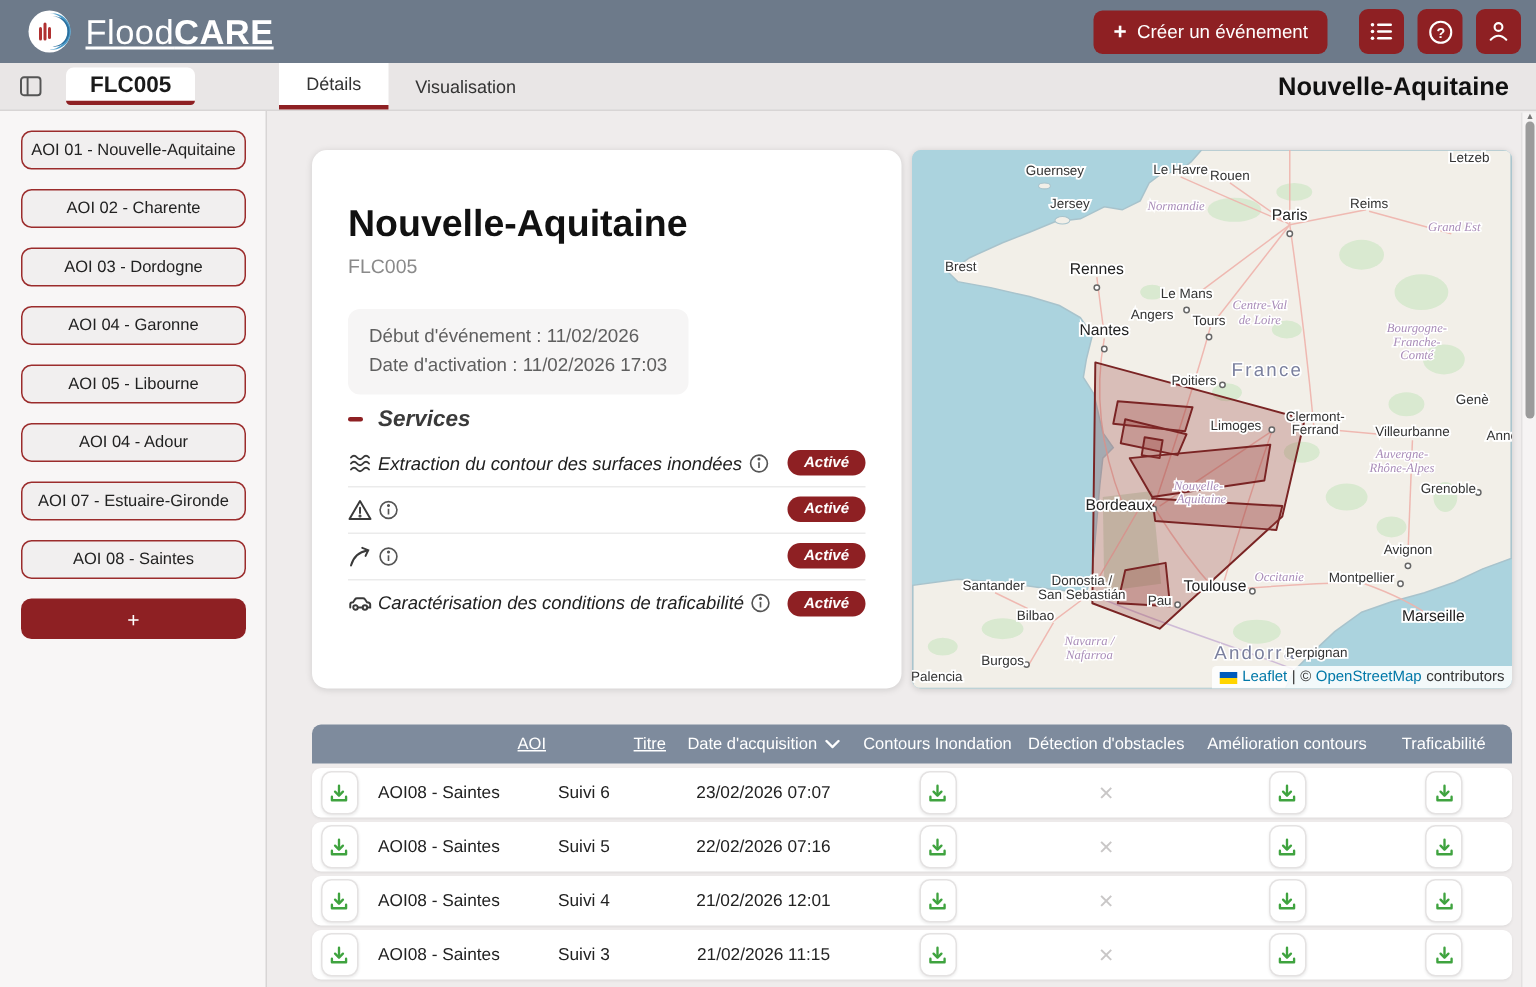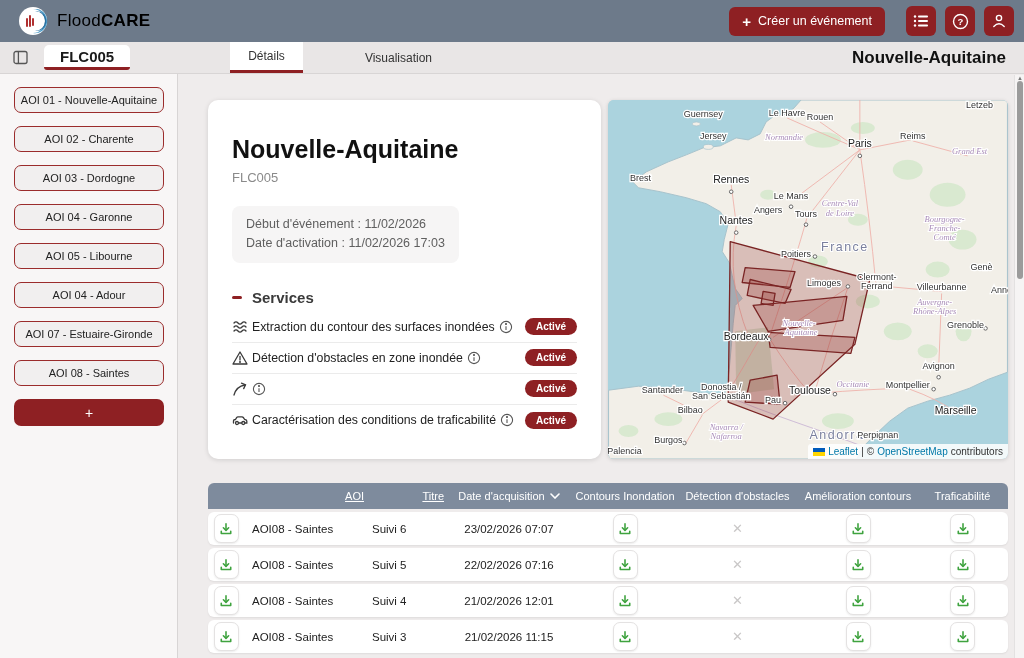--- a/index.html
+++ b/index.html
@@ -3,34 +3,34 @@
 <meta charset="utf-8">
 <style>
   * { margin:0; padding:0; box-sizing:border-box; }
   html,body { width:1024px; height:658px; overflow:hidden; font-family:"Liberation Sans",sans-serif; }
   .app { width:1024px; height:658px; position:relative; background:#efecec; }
 
   
   .topbar { height:42px; background:#6d7a8a; display:flex; align-items:center; padding:0 10px 0 18px; }
   .brand { display:flex; align-items:center; gap:9px; }
   .logo { width:30px; height:30px; }
-  .brand-text { color:#000000; font-size:17px; letter-spacing:.3px; }
+  .brand-text { color:#ffffff; font-size:23px; letter-spacing:.3px;text-decoration:underline; }
   .brand-text b { font-weight:bold; }
   .topbar-spacer { flex:1; }
   .btn-red { background:#8e2023; color:#fff; border:none; border-radius:6px; cursor:pointer; }
   .create-btn { height:29px; padding:0 13px; font-size:12.5px; display:flex; align-items:center; gap:7px; margin-right:12px; }
   .create-btn .plus { font-size:15px; font-weight:bold; }
   .icon-btn { width:30px; height:30px; margin-left:9px; display:flex; align-items:center; justify-content:center; }
 
   
   .subbar { height:32px; background:#e9e6e6; border-bottom:1px solid #d8d5d5; display:flex; align-items:stretch; position:relative; }
   .collapse-btn { width:40px; display:flex; align-items:center; justify-content:center; cursor:pointer; }
   .event-code { align-self:center; background:#fff; border-radius:5px 5px 3px 3px; padding:3px 16px 2px; font-size:15px; font-weight:bold; color:#1a1a1a; border-bottom:3px solid #8e2023; margin-left:4px; }
   .tabs { display:flex; margin-left:56px; }
-  .tab { padding:0 18px; display:flex; align-items:center; font-size:12px; color:#333; cursor:pointer;margin-left:44px; }
+  .tab { padding:0 18px; display:flex; align-items:center; font-size:12px; color:#333; cursor:pointer; }
   .tab.active { background:#fff; border-bottom:3px solid #8e2023; font-weight:normal; }
   .region-title { position:absolute; right:18px; top:0; height:32px; display:flex; align-items:center; font-size:17px; font-weight:bold; color:#111; }
 
   
   .body-row { display:flex; height:584px; }
   .sidebar { width:178px; background:#f8f6f6; border-right:1px solid #d8d5d5; padding:13px 14px 0; overflow:hidden; }
   .aoi-btn { display:block; width:150px; height:26px; margin-bottom:13px; background:#f1efef; border:1.5px solid #9b2c2c; border-radius:7px; font-size:11px; color:#222; cursor:pointer; font-family:Liberation Sans, sans-serif; }
   .aoi-add-btn { display:block; width:150px; height:27px; background:#8e2023; border:none; border-radius:7px; color:#fff; font-size:14px; cursor:pointer; }
 
   .main { flex:1; padding:26px 0 0 30px; position:relative; }
@@ -38,21 +38,21 @@
 
   
   .card { width:393px; height:359px; background:#fff; border-radius:10px; box-shadow:0 1px 5px rgba(0,0,0,.13); padding:28px 24px; }
   .card-top { display:flex; align-items:flex-start; }
   .status-pill { border:1.5px solid #8e2023; color:#8e2023; font-size:11px; font-weight:bold; border-radius:11px; padding:2px 12px; background:#fff; cursor:default; }
   .reports-btn { margin-left:auto; display:flex; align-items:center; gap:7px; border:1px solid #a94a4a; color:#8e2023; background:#fff; font-size:12.5px; border-radius:7px; padding:6px 13px; cursor:pointer; font-family:inherit; }
   .kebab-btn { margin-left:12px; width:30px; height:30px; border:1px solid #e0dede; background:#fff; border-radius:7px; font-size:15px; color:#444; cursor:pointer; }
   .card-title { font-size:25px; font-weight:bold; color:#111; margin-top:7px; }
   .card-code { font-size:13px; color:#8a8a8a; margin-top:6px; }
   .info-box { margin-top:21px; background:#f6f5f5; border-radius:8px; padding:9px 14px; width:fit-content; font-size:12.5px; color:#5f5f5f; line-height:1.55; }
-  .services { margin-top:26px; }
+  .services { margin-top:8px;font-style:italic; }
   .services-head { display:flex; align-items:center; gap:10px; font-size:15px; font-weight:bold; color:#3a3a3a; cursor:pointer; }
   .minus-glyph { width:10px; height:3px; background:#8e2023; border-radius:2px; }
   .svc-row { display:flex; align-items:center; gap:4px; height:31px; border-bottom:1px solid #ebebeb; }
   .svc-row:last-child { border-bottom:none; }
   .svc-label { font-size:12.3px; color:#222; }
   .svc-badge { margin-left:auto; background:#8e2023; color:#fff; font-size:10px; font-weight:bold; border-radius:11px; padding:3px 11px; cursor:default; }
 
   
   .map-wrap { width:400px; height:359px; border-radius:6px; overflow:hidden; position:relative; box-shadow:0 1px 4px rgba(0,0,0,.15); background:#abd3de; }
   .ml-city { font-size:9px; fill:#333; paint-order:stroke; stroke:#fff; stroke-width:2.5px; text-anchor:middle; font-family:"Liberation Sans",sans-serif; }
@@ -188,21 +188,20 @@
                     <circle cx="7" cy="4" r=".5" fill="#555"></circle>
                   </svg>
                   <span class="svc-badge">Activé</span>
                 </div>
                 <div class="svc-row">
                   <svg width="16" height="16" viewBox="0 0 16 16" fill="none" stroke="#3a3a3a" stroke-width="1.3" stroke-linecap="round">
                     <path d="M8,2 L15,14 H1 Z" stroke-linejoin="round"></path>
                     <line x1="8" y1="6.5" x2="8" y2="10"></line>
                     <circle cx="8" cy="12" r=".4"></circle>
                   </svg>
-                  <span class="svc-label">Détection d'obstacles en zone inondée</span>
                   <svg width="14" height="14" viewBox="0 0 14 14" fill="none" stroke="#555" stroke-width="1.1" style="cursor:pointer;">
                     <circle cx="7" cy="7" r="5.6"></circle>
                     <line x1="7" y1="6.2" x2="7" y2="10"></line>
                     <circle cx="7" cy="4" r=".5" fill="#555"></circle>
                   </svg>
                   <span class="svc-badge">Activé</span>
                 </div>
                 <div class="svc-row">
                   <svg width="16" height="16" viewBox="0 0 16 16" fill="none" stroke="#3a3a3a" stroke-width="1.3" stroke-linecap="round">
                     <path d="M2,14 C3.5,8.5 7,5 13,4"></path>

